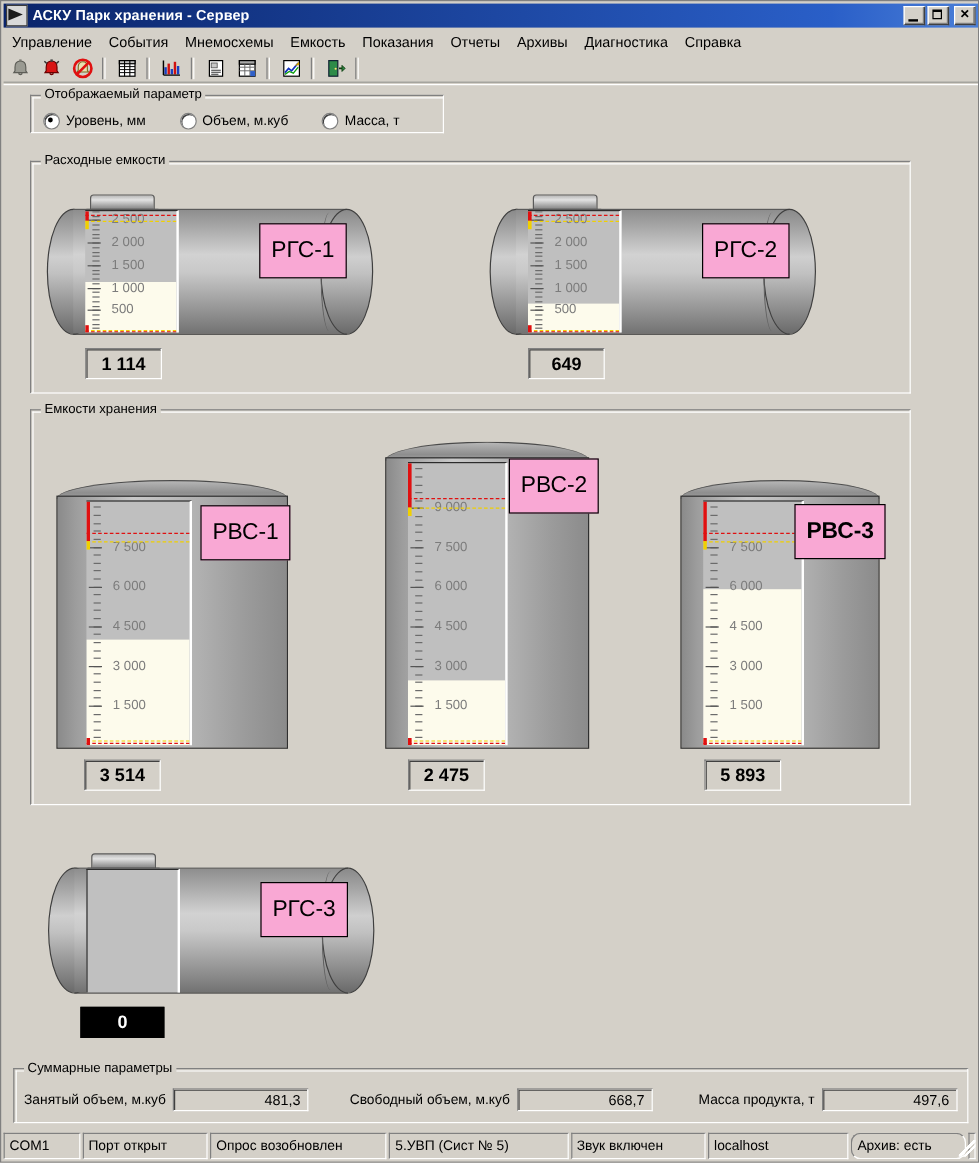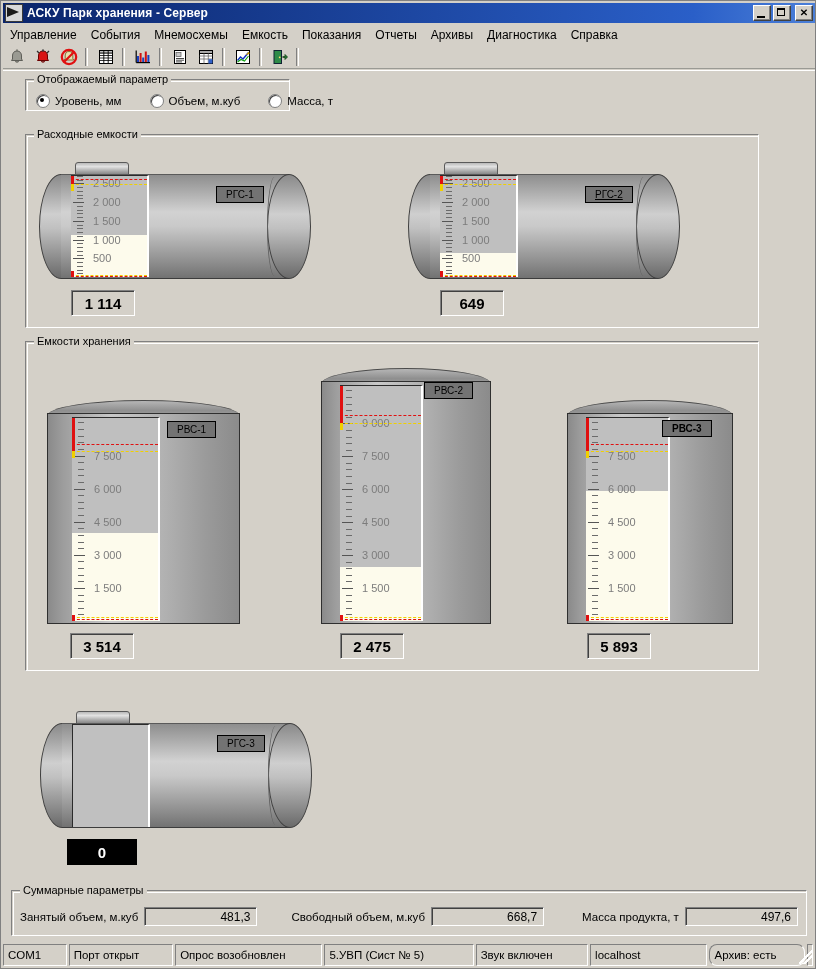--- a/index.html
+++ b/index.html
@@ -216,24 +216,24 @@
   }
   .limit {
     position:absolute; left:0; right:0; height:0;
     border-top: 1px dashed;
   }
   .lvl-bar {
     position:absolute; width:3px;
   }
   .tank-label {
     position:absolute;
-    background: #737373;
+    background: #f9a8d4;
     border: 1px solid #000;
-    font-size: 10px; color:#000;
-    padding: 2px 9px;
+    font-size: 19px; color:#000;
+    padding: 11px 9px;
     white-space: nowrap;
   }
   .value-box {
     position:absolute;
     background: #d4d0c8;
     border: 1px solid #808080;
     border-right-color:#ffffff; border-bottom-color:#ffffff;
     box-shadow: inset 1px 1px 0 #404040;
     display:flex; align-items:center; justify-content:center;
     font-size: 15px; font-weight: bold; color:#000;
@@ -393,21 +393,21 @@
       <svg class="tb-svg" width="18" height="18" viewBox="0 0 18 18">
         <rect x="3" y="2.5" width="7.5" height="13" fill="#2e8b48" stroke="#123" stroke-width="1"></rect>
         <circle cx="8.7" cy="9.3" r="0.9" fill="#ffe070"></circle>
         <path d="M11.5 9 L16 9" stroke="#104010" stroke-width="1.6"></path>
         <path d="M14 6.5 L16.5 9 L14 11.5 Z" fill="#2e8b48" stroke="#104010" stroke-width="0.8"></path>
       </svg>
     </div>
     <div class="tb-sep"></div>
   </div>
 
-  <div class="groupbox" style="left:24px; top:78px; width:265px; height:32px;">
+  <div class="groupbox" style="left:24px; top:78px; width:345px; height:32px;">
     <div class="gb-title">Отображаемый параметр</div>
     <div class="radio-row">
       <label class="radio">
         <span class="radio-dot checked"></span>
         <span class="radio-label">Уровень, мм</span>
       </label>
       <label class="radio">
         <span class="radio-dot"></span>
         <span class="radio-label">Объем, м.куб</span>
       </label>
@@ -527,21 +527,21 @@
         <div class="tick major" style="top: 7.48148px;"></div>
         <div class="tick-label" style="top: 7.48148px;">2 500</div>
         <div class="limit" style="top: 2.99259px; border-top-color: rgb(224, 16, 16);"></div>
         <div class="limit" style="top: 8.22963px; border-top-color: rgb(240, 208, 0);"></div>
         <div class="limit" style="top: 98.7556px; border-top-color: rgb(240, 208, 0);"></div>
         <div class="limit" style="top: 99.8778px; border-top-color: rgb(224, 16, 16);"></div>
         <div class="lvl-bar" style="left: 0px; background: rgb(224, 16, 16); top: 0px; height: 8.22963px;"></div>
         <div class="lvl-bar" style="left: 0px; background: rgb(240, 208, 0); top: 8.22963px; height: 7px;"></div>
         <div class="lvl-bar" style="left: 0px; background: rgb(224, 16, 16); bottom: 0px; height: 6px;"></div>
       </div>
-    <div class="tank-label" style="left:584px; top:185px;text-decoration:underline;">РГС-2</div>
+    <div class="tank-label" style="left:584px; top:185px;">РГС-2</div>
     <div class="value-box" style="left:439px; top:289px; width:64px; height:26px;">649</div>
   </div>
 
   <div class="groupbox" style="left:24px; top:340px; width:734px; height:330px;">
     <div class="gb-title">Емкости хранения</div>
   </div>
 
   <div class="tank-wrap">
     <div class="vtank" style="left:46px; top:399px; width:193px; height:224px;">
       <div class="vtank-roof"></div>

